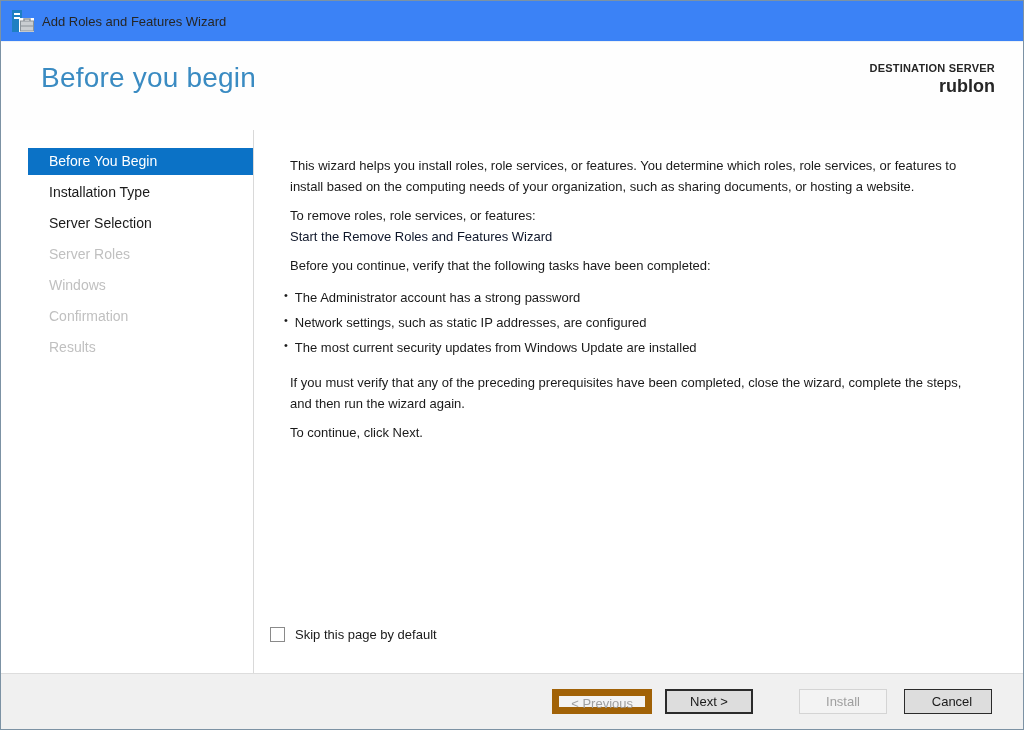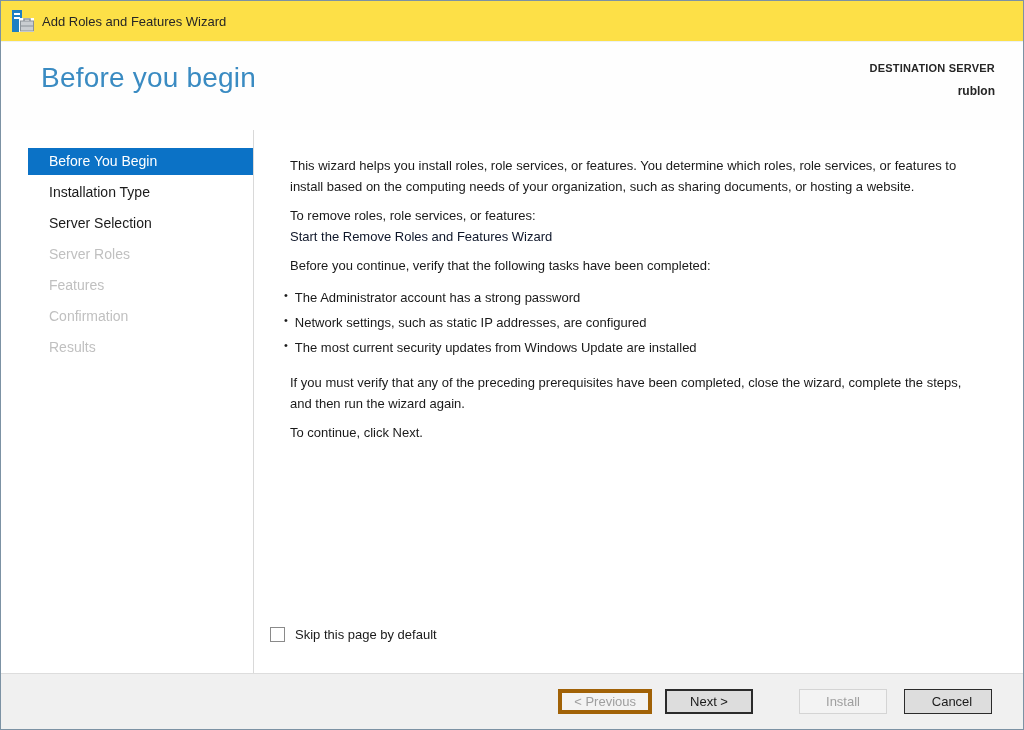--- a/index.html
+++ b/index.html
@@ -14,21 +14,21 @@
     flex-direction: column;
   }
 
   
   .titlebar {
     height: 41px;
     flex: 0 0 41px;
     display: flex;
     align-items: center;
     padding-left: 9px;
-    background: #fde047;
+    background: #3b82f6;
     border-bottom: 1px solid #ecf1f5;
   }
   .titlebar .app-icon { width: 24px; height: 24px; margin-right: 8px; flex: 0 0 24px; }
   .titlebar .title-text { font-size: 13px; color: #262626; }
 
   
   .header {
     height: 88px;
     flex: 0 0 88px;
     position: relative;
@@ -49,24 +49,24 @@
     top: 20px;
     text-align: right;
   }
   .destination .dest-label {
     font-size: 11px;
     font-weight: bold;
     color: #262626;
     letter-spacing: 0.2px;
   }
   .destination .dest-server {
-    font-size: 12px;
+    font-size: 18px;
     font-weight: bold;
     color: #262626;
-    margin-top: 10px;
+    margin-top: 2px;
   }
 
   
   .main {
     flex: 1 1 auto;
     display: flex;
     background: #ffffff;
     min-height: 0;
   }
   .sidebar {
@@ -142,21 +142,21 @@
     padding-right: 31px;
   }
   .btn {
     min-width: 88px;
     height: 25px;
     font-family: "Liberation Sans", "DejaVu Sans", sans-serif;
     font-size: 13px;
     text-align: center;
     padding: 0 12px;
   }
-  .btn-prev    { margin-left: 12px;  background: #f3f3f3; border: 4px solid #a16207; color: #9f9f9f; }
+  .btn-prev    { margin-left: 12px;  background: #f3f3f3; border: 7px solid #a16207; color: #9f9f9f; }
   .btn-next    { margin-left: 13px; background: #dddddd; border: 2px solid #2b2b2b; color: #1a1a1a; cursor: pointer; }
   .btn-install { margin-left: 46px; background: #f3f3f3; border: 1px solid #d4d4d4; color: #9f9f9f; }
   .btn-cancel  { margin-left: 17px; background: #dddddd; border: 1px solid #2b2b2b; color: #1a1a1a; cursor: pointer; padding-left: 20px; }
 </style>
 </head>
 <body>
 
 <div class="titlebar">
   <span class="app-icon">
     <svg width="24" height="24" viewBox="0 0 24 24">
@@ -180,21 +180,21 @@
   </div>
 </div>
 
 <div class="main">
 
   <div class="sidebar">
     <div class="nav-item selected">Before You Begin</div>
     <div class="nav-item enabled">Installation Type</div>
     <div class="nav-item enabled">Server Selection</div>
     <div class="nav-item disabled">Server Roles</div>
-    <div class="nav-item disabled">Features</div>
+    <div class="nav-item disabled">Windows</div>
     <div class="nav-item disabled">Confirmation</div>
     <div class="nav-item disabled">Results</div>
   </div>
 
   <div class="content">
     <p class="p-intro">This wizard helps you install roles, role services, or features. You determine which roles, role services, or features to install based on the computing needs of your organization, such as sharing documents, or hosting a website.</p>
 
     <p class="p-remove">
       <span>To remove roles, role services, or features:</span><br>
       <span class="link">Start the Remove Roles and Features Wizard</span>

